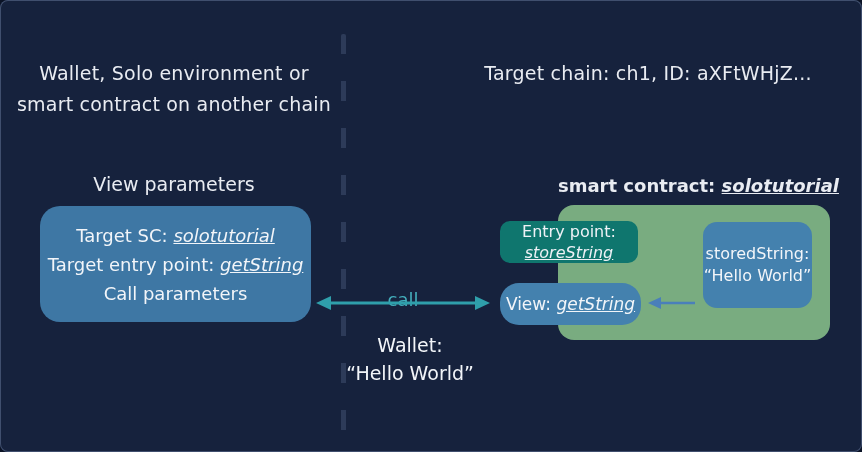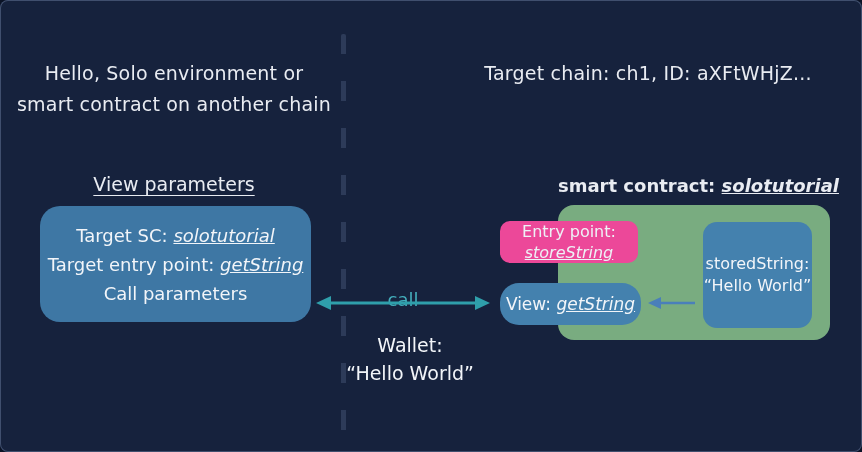--- a/index.html
+++ b/index.html
@@ -30,21 +30,21 @@
     color: #e9ecf2;
     letter-spacing: 0.2px;
   }
   .caption-left { left: 0; top: 58px; width: 348px; }
   .caption-right { left: 478px; top: 58px; width: 340px; text-align: center; }
   .heading-left {
     position: absolute;
     left: 0; top: 173px; width: 348px;
     font-size: 19px; text-align: center;
   }
-  .heading-left .u { text-decoration: underline; text-underline-offset: 4px; }
+  .heading-left .u { text-underline-offset: 4px; }
   .heading-right {
     position: absolute;
     left: 558px; top: 175px; width: 272px;
     font-size: 18px; font-weight: 600; text-align: center;
     white-space: nowrap;
   }
   .box {
     position: absolute;
     display: flex; flex-direction: column;
     justify-content: center; align-items: center;
@@ -57,32 +57,32 @@
     color: #f2f5f9; z-index: 2;
   }
   .green-box {
     position: absolute;
     left: 558px; top: 205px; width: 272px; height: 135px;
     background: #79ac80; border-radius: 16px;
     z-index: 1;
   }
   .entry-box {
     left: 500px; top: 221px; width: 138px; height: 42px;
-    background: #ec4899; border-radius: 10px;
+    background: #0f766e; border-radius: 10px;
     font-size: 16px; line-height: 21px;
     color: #eef1f6; z-index: 2;
   }
   .view-box {
     left: 500px; top: 283px; width: 141px; height: 42px;
     background: #4481ae; border-radius: 19px;
     font-size: 17px;
     color: #f2f5f9; z-index: 2;
   }
   .stored-box {
-    left: 703px; top: 222px; width: 109px; height: 106px;
+    left: 703px; top: 222px; width: 109px; height: 86px;
     background: #4481ae; border-radius: 14px;
     font-size: 16px; line-height: 22px;
     color: #f2f5f9; z-index: 2;
   }
   .call-label {
     position: absolute;
     left: 316px; top: 278px; width: 174px;
     text-align: center;
     font-size: 18px; color: #43aebc; margin-top: 11px;
   }
@@ -98,21 +98,21 @@
   .it { font-style: italic; text-decoration: underline; }
 </style>
 </head>
 <body>
 
 <div class="stage">
 
   <div class="divider"></div>
 
   <div class="caption caption-left">
-    <div>Hello, Solo environment or</div>
+    <div>Wallet, Solo environment or</div>
     <div>smart contract on another chain</div>
   </div>
 
   <div class="caption caption-right">
     <span>Target chain: ch1, ID: aXFtWHjZ...</span>
   </div>
 
   <div class="heading-left">
     <span class="u">View parameters</span>
   </div>

